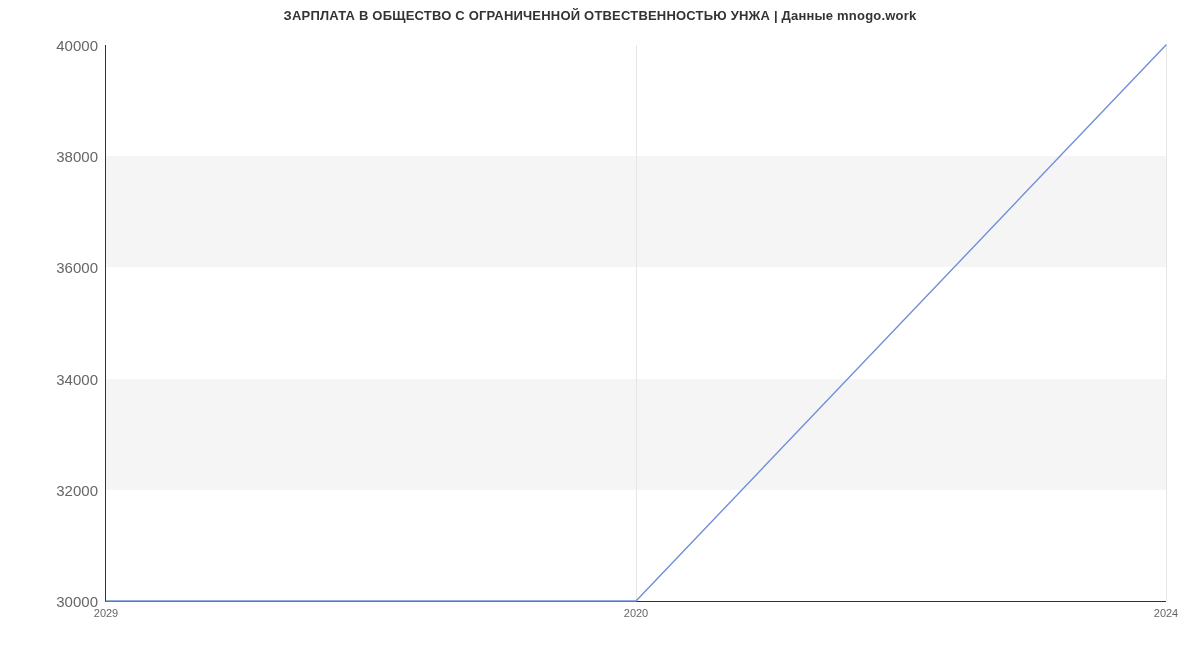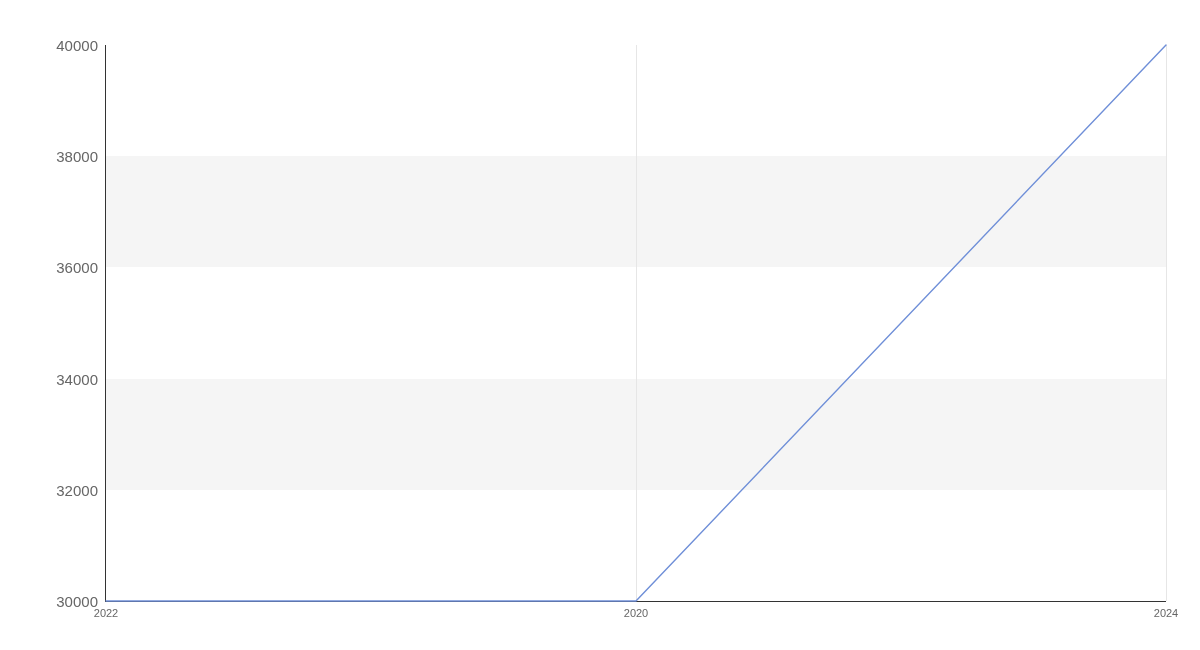--- a/index.html
+++ b/index.html
@@ -76,37 +76,38 @@
     width: 100%;
     height: 100%;
     overflow: visible;
   }
 </style>
 </head>
 <body>
 
 <div class="chart-container">
 
+  <div class="title">ЗАРПЛАТА В ОБЩЕСТВО С ОГРАНИЧЕННОЙ ОТВЕСТВЕННОСТЬЮ УНЖА | Данные mnogo.work</div>
 
   <div class="plot-area">
 
     <div class="band" style="top:111.2px; height:111.2px;"></div>
     <div class="band" style="top:333.6px; height:111.2px;"></div>
 
     <div class="grid-v" style="left:50%;"></div>
     <div class="grid-v" style="left:100%;"></div>
 
     <span class="tick-y" style="top:556px;">30000</span>
     <span class="tick-y" style="top:444.8px;">32000</span>
     <span class="tick-y" style="top:333.6px;">34000</span>
     <span class="tick-y" style="top:222.4px;">36000</span>
     <span class="tick-y" style="top:111.2px;">38000</span>
     <span class="tick-y" style="top:0px;">40000</span>
 
-    <span class="tick-x" style="left:0%;">2022</span>
+    <span class="tick-x" style="left:0%;">2029</span>
     <span class="tick-x" style="left:50%;">2020</span>
     <span class="tick-x" style="left:100%;">2024</span>
 
     <svg class="line-layer" viewBox="0 0 1060 556" preserveAspectRatio="none">
       <polyline id="series-path" fill="none" stroke-width="1.4" stroke-linejoin="round" stroke-linecap="round" points="0.00,556.00 530.00,556.00 1060.00,0.00" stroke="#6f8fd8"></polyline>
     </svg>
 
   </div>
 </div>
 

